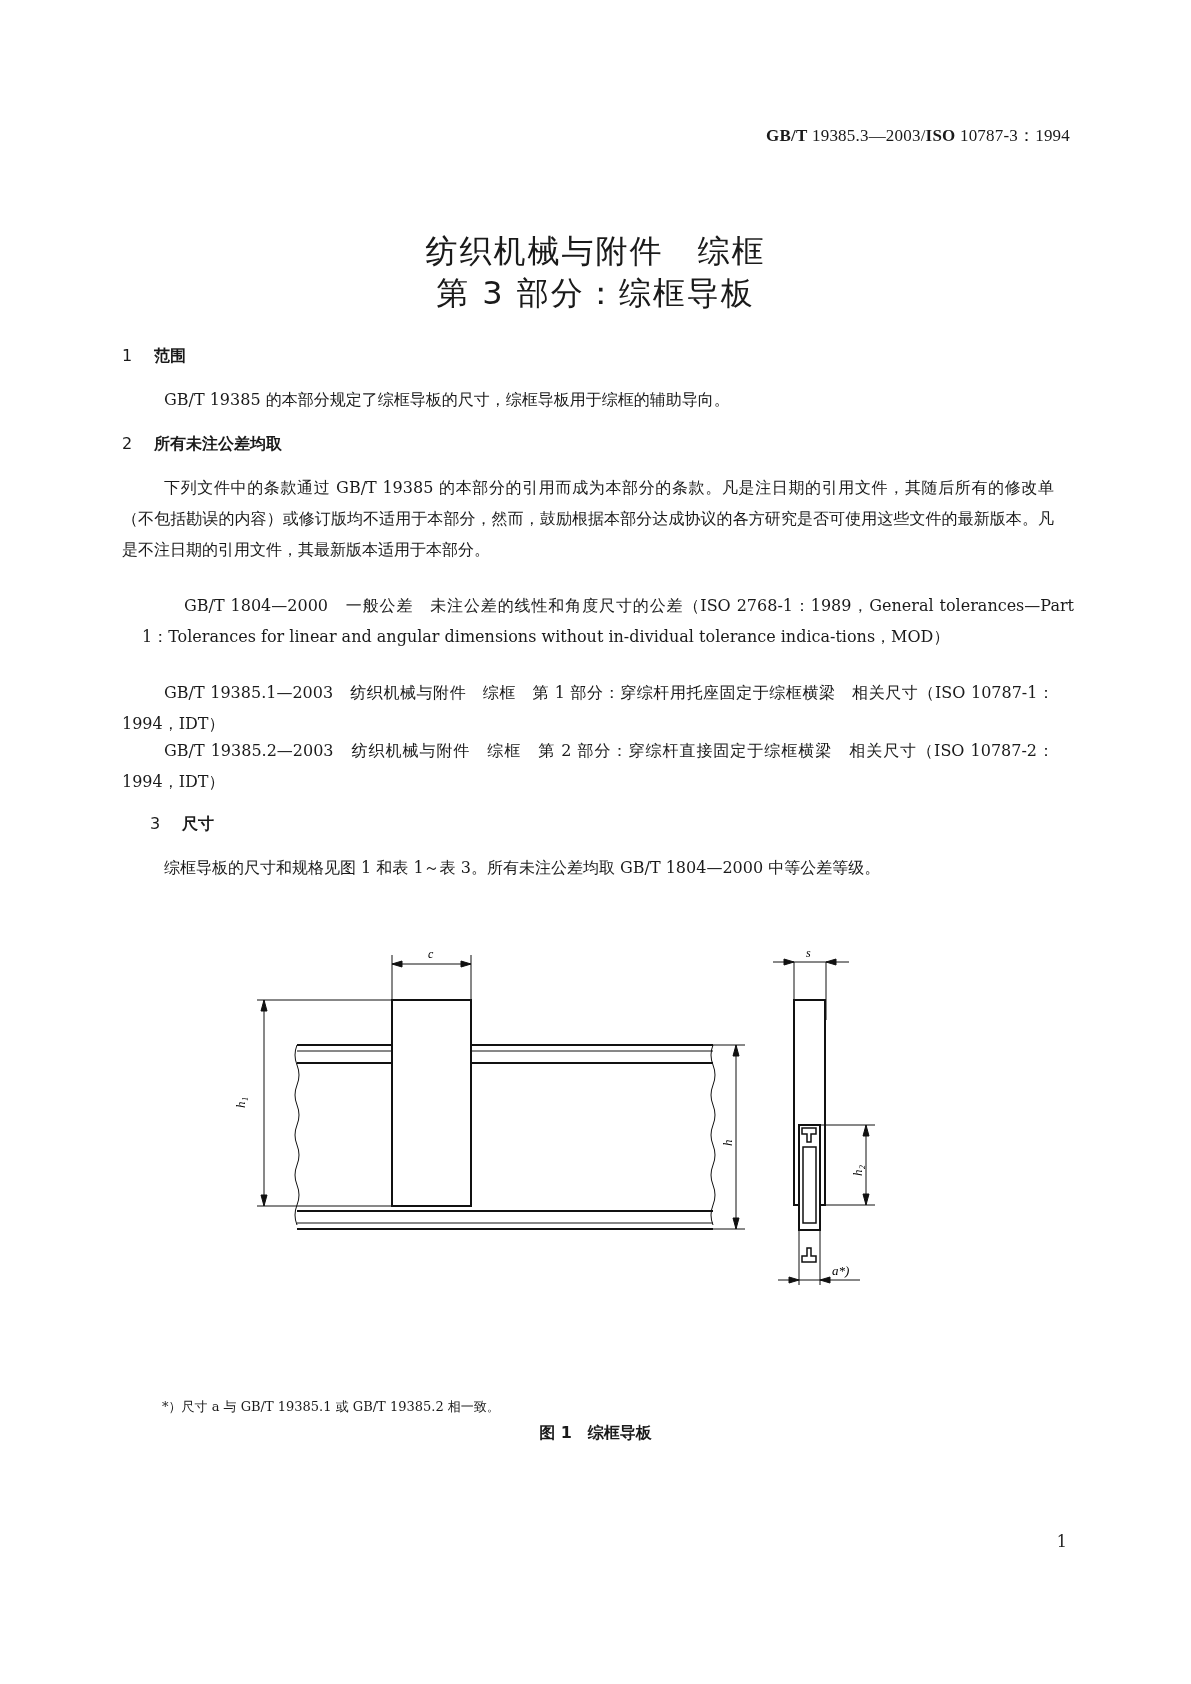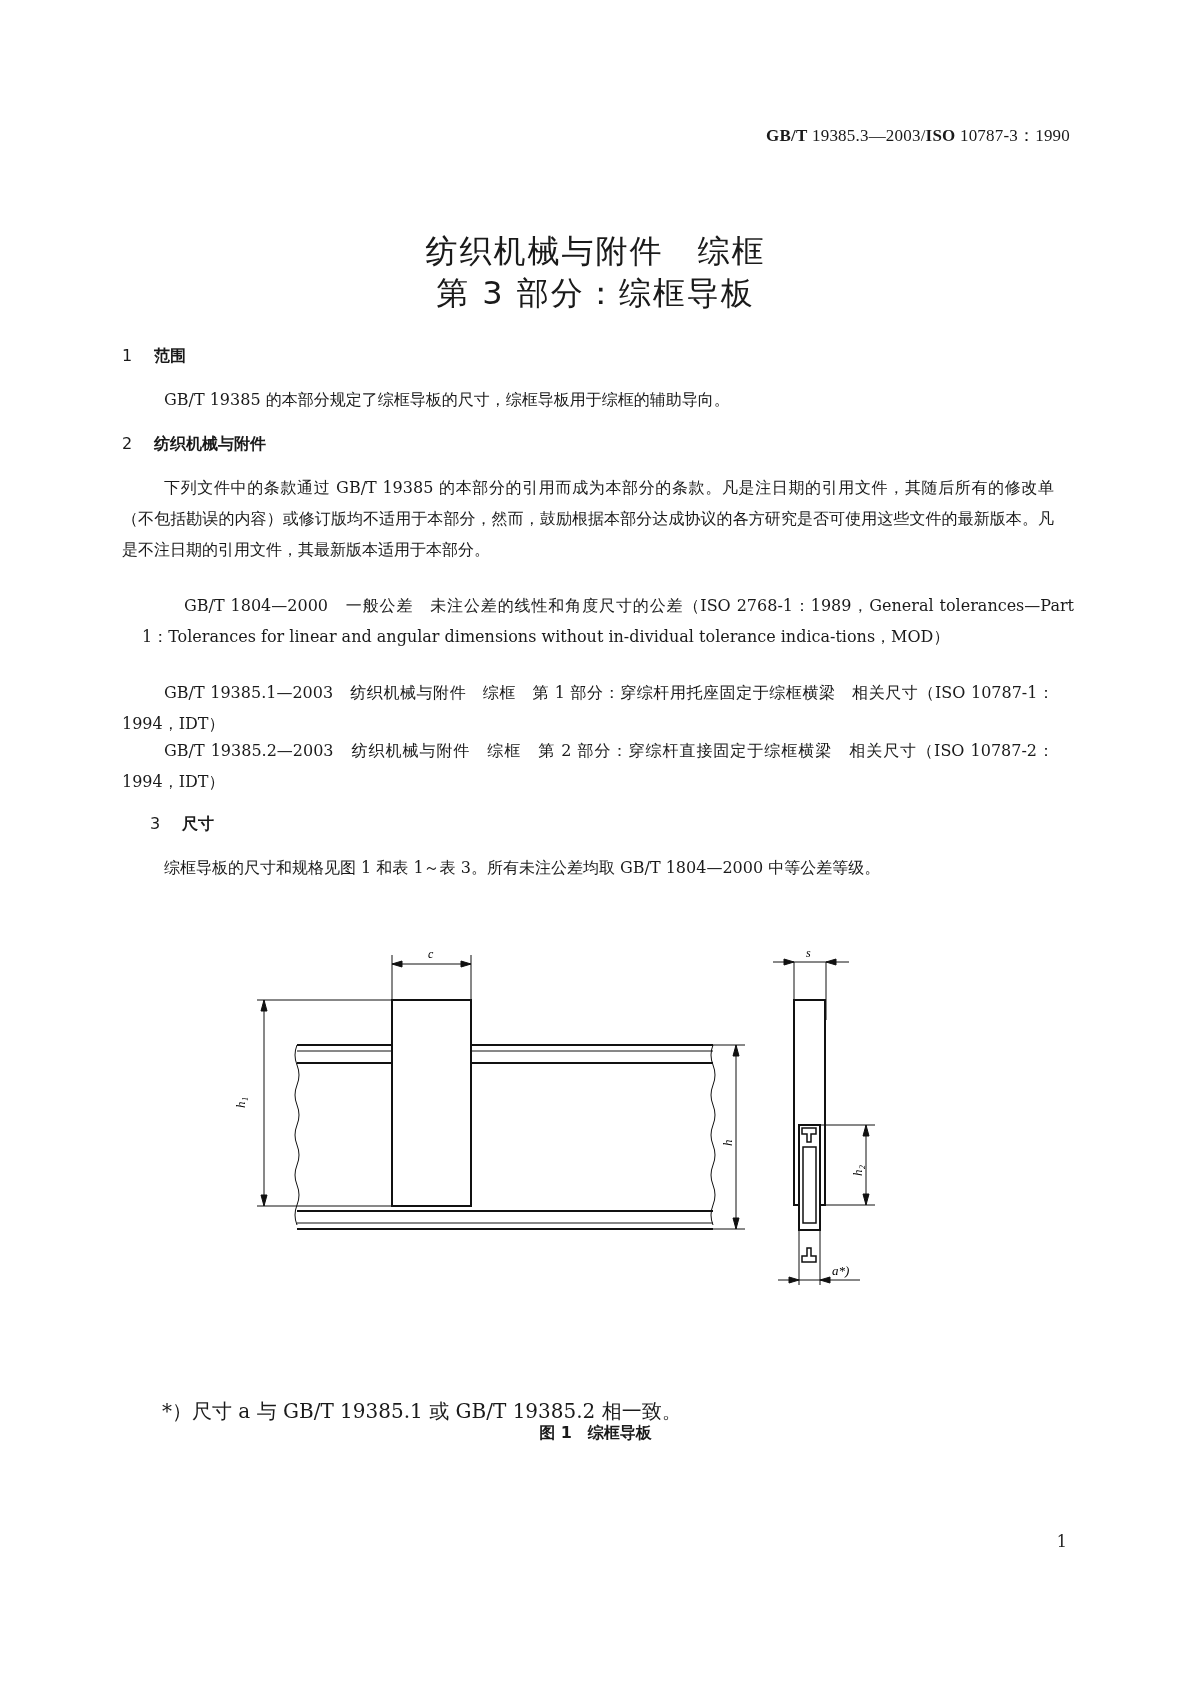--- a/index.html
+++ b/index.html
@@ -11,43 +11,43 @@
   .title { position: absolute; left: 0; width: 1191px; text-align: center;
            font-family: "DejaVu Sans", sans-serif; font-size: 32px; letter-spacing: 2px; }
   .t1 { top: 230px; }
   .t2 { top: 272px; }
   .sec { position: absolute; left: 122px; font-family: "DejaVu Sans", sans-serif; font-size: 16px; font-weight: bold; }
   .sec .num { display: inline-block; width: 32px; font-weight: normal; }
   .para { position: absolute; left: 122px; width: 932px; font-size: 16px; line-height: 31px;
           text-align: justify; }
   .indent { text-indent: 42px; }
   .figure { position: absolute; left: 0; top: 940px; width: 1191px; height: 360px; }
-  .fig-note { position: absolute; left: 162px; top: 1398px; font-size: 20px; }
+  .fig-note { position: absolute; left: 162px; top: 1398px; font-size: 13px; }
   .fig-caption { position: absolute; left: 0; width: 1191px; top: 1423px; text-align: center;
                  font-family: "DejaVu Sans", sans-serif; font-size: 16px; font-weight: bold; }
   .pagenum { position: absolute; right: 124px; top: 1532px; font-size: 16px; }
   svg text { font-family: "Liberation Serif", serif; font-style: italic; }
 </style>
 </head>
 <body>
 
 <div class="header">
-  <b>GB/T</b><span> 19385.3—2003/</span><b>ISO</b><span> 10787-3：1990</span>
+  <b>GB/T</b><span> 19385.3—2003/</span><b>ISO</b><span> 10787-3：1994</span>
 </div>
 
 <div class="title t1">纺织机械与附件　综框</div>
 <div class="title t2">第 3 部分：综框导板</div>
 
 <div class="sec" style="top:346px;">
   <span class="num">1</span><span>范围</span>
 </div>
 <div class="para indent" style="top:384px;">GB/T 19385 的本部分规定了综框导板的尺寸，综框导板用于综框的辅助导向。</div>
 
 <div class="sec" style="top:434px;">
-  <span class="num">2</span><span>纺织机械与附件</span>
+  <span class="num">2</span><span>所有未注公差均取</span>
 </div>
 <div class="para indent" style="top:472px;">下列文件中的条款通过 GB/T 19385 的本部分的引用而成为本部分的条款。凡是注日期的引用文件，其随后所有的修改单（不包括勘误的内容）或修订版均不适用于本部分，然而，鼓励根据本部分达成协议的各方研究是否可使用这些文件的最新版本。凡是不注日期的引用文件，其最新版本适用于本部分。</div>
 <div class="para indent" style="top:590px;margin-left:20px;">GB/T 1804—2000　一般公差　未注公差的线性和角度尺寸的公差（ISO 2768-1：1989，General tolerances—Part 1：Tolerances for linear and angular dimensions without in-dividual tolerance indica-tions，MOD）</div>
 <div class="para indent" style="top:677px;">GB/T 19385.1—2003　纺织机械与附件　综框　第 1 部分：穿综杆用托座固定于综框横梁　相关尺寸（ISO 10787-1：1994，IDT）</div>
 <div class="para indent" style="top:735px;">GB/T 19385.2—2003　纺织机械与附件　综框　第 2 部分：穿综杆直接固定于综框横梁　相关尺寸（ISO 10787-2：1994，IDT）</div>
 
 <div class="sec" style="top:814px;margin-left:28px;">
   <span class="num">3</span><span>尺寸</span>
 </div>
 <div class="para indent" style="top:852px;">综框导板的尺寸和规格见图 1 和表 1～表 3。所有未注公差均取 GB/T 1804—2000 中等公差等级。</div>

